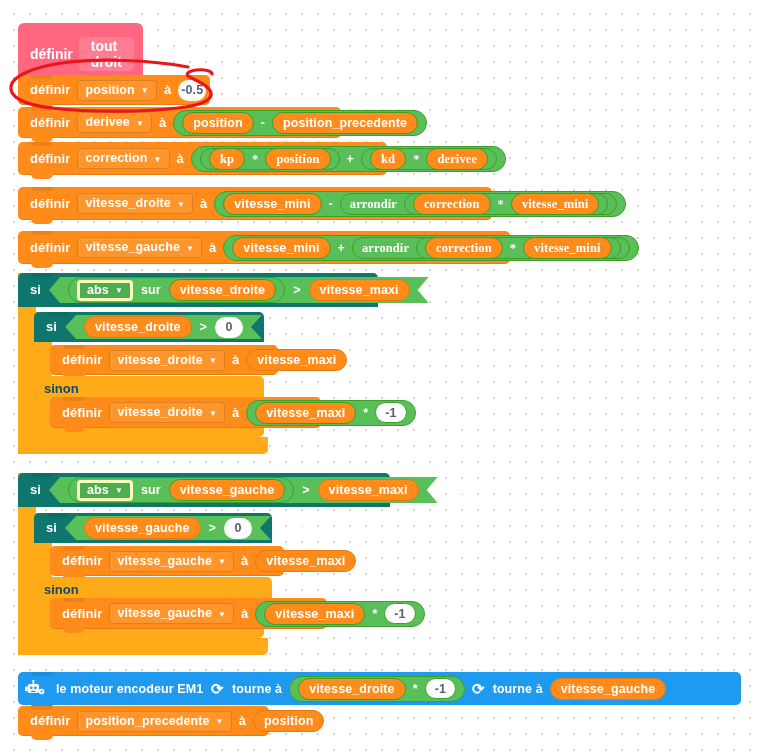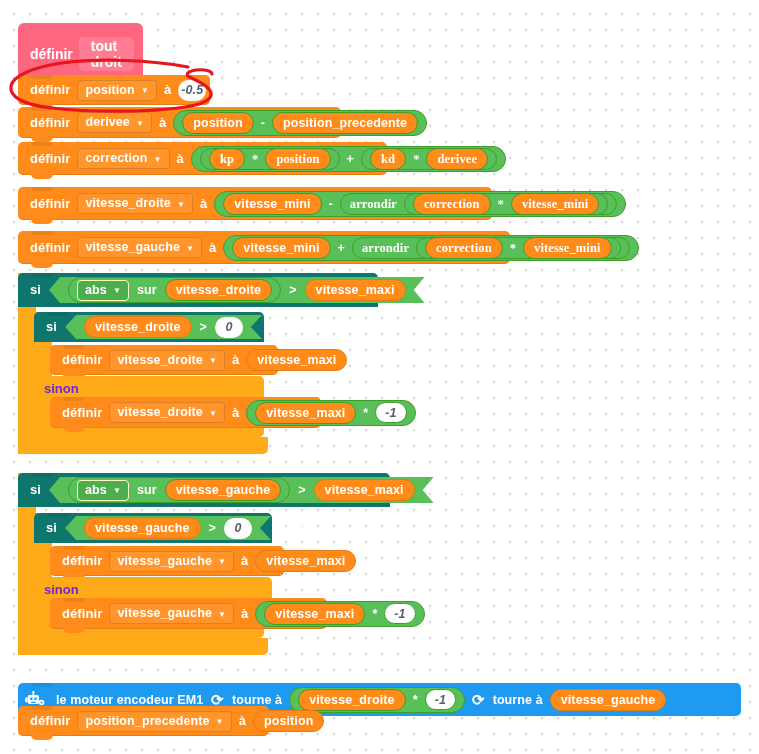--- a/index.html
+++ b/index.html
@@ -74,56 +74,56 @@
   
   .grn .rep { border:1.5px solid #3f9e28; }
 
   
   .num {
     display:inline-flex; align-items:center; justify-content:center;
     background:#ffffff; color:#575E75;
     border-radius:13px;
     height:21px; min-width:28px;
     padding:0 9px; margin:0 3px;
-    font-size:12.5px; font-weight:bold;font-style:italic;
+    font-size:12.5px; font-weight:bold;
   }
   .grn .num { border:1.5px solid #3f9e28; }
 
   
   .grn {
     display:inline-flex; align-items:center;
     background:#59C059;
     border:1.5px solid #3f9e28;
     border-radius:15px;
     height:26px;
     padding:0 5px; margin:0 3px;
     color:#fff; font-size:12.5px; font-weight:bold;
   }
   .grn .op { padding:0 4px; }
   
   .grn .grn { height:22px; border-radius:13px;font-family:Liberation Serif, serif; }
 
   
-  .grn .dd { background:#4CAE4C; border:1px solid #fef9c3; }
+  .grn .dd { background:#4CAE4C; border:3px solid #fef9c3; }
 
   
   .hex {
     display:inline-flex; align-items:center;
     background:#59C059;
     height:26px;
     padding:0 4px; margin:0 4px;
     color:#fff; font-size:12.5px; font-weight:bold;
     clip-path:polygon(11px 0, 100% 0, calc(100% - 11px) 50%, 100% 100%, 11px 100%, 0 50%);
     padding-left:16px; padding-right:16px;
   }
   .hex .op { padding:0 5px; }
   .c-arm  { position:absolute; width:17px; background:#FFAB19; }
   .c-mid  { position:absolute; height:26px; background:#FFAB19;
             border-radius:0 5px 5px 0; display:flex; align-items:center;
-            color:#6d28d9; font-size:13px; font-weight:bold; padding-left:10px; }
+            color:#0c4a6e; font-size:13px; font-weight:bold; padding-left:10px; }
   .c-foot { position:absolute; height:17px; background:#FFAB19;
             border-radius:0 0 5px 5px; }
 
   
   .hatblock {
     position:absolute; background:#FF6680;
     border-radius:6px 6px 0 0;
     display:flex; align-items:center;
     color:#fff; font-size:14px; font-weight:bold;
     padding:0 12px;
@@ -357,21 +357,21 @@
     <span class="carat">▼</span>
   </span>
   <span class="lbl">à</span>
   <span class="grn">
     <span class="rep">vitesse_maxi</span>
     <span class="op">*</span>
     <span class="num">-1</span>
   </span>
 </div>
 
-<div class="blk motor notch-top bump" style="left:18px; top:672px; width:723px; height:33px; font-size:12.5px; padding:0 6px;margin-top:11px;">
+<div class="blk motor notch-top bump" style="left:18px; top:672px; width:723px; height:33px; font-size:12.5px; padding:0 6px;">
   <svg class="robot" viewBox="0 0 26 22">
     <rect x="4" y="5" width="14" height="11" rx="2.5" fill="#ffffff"></rect>
     <rect x="7" y="8" width="3" height="3" rx="1" fill="#1E9BF0"></rect>
     <rect x="12" y="8" width="3" height="3" rx="1" fill="#1E9BF0"></rect>
     <rect x="8" y="13" width="6" height="1.6" rx=".8" fill="#1E9BF0"></rect>
     <circle cx="21" cy="14" r="3.4" fill="#ffffff"></circle>
     <circle cx="21" cy="14" r="1.3" fill="#1E9BF0"></circle>
     <rect x="10" y="1.5" width="2" height="3.5" fill="#ffffff"></rect>
     <circle cx="11" cy="1.2" r="1.4" fill="#ffffff"></circle>
     <rect x="1" y="8" width="3" height="6" rx="1.4" fill="#ffffff"></rect>

